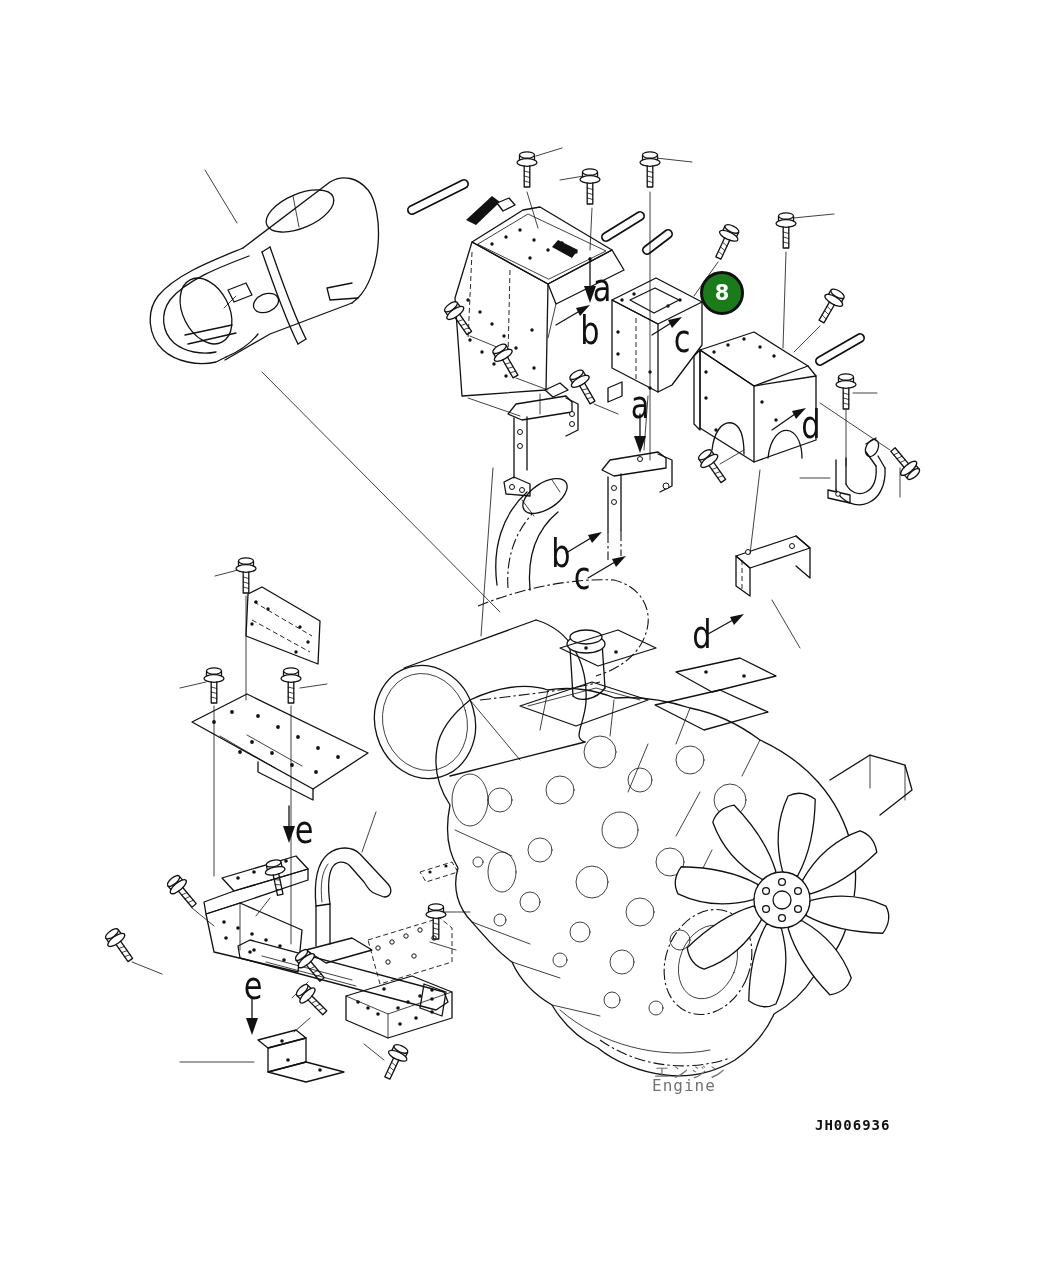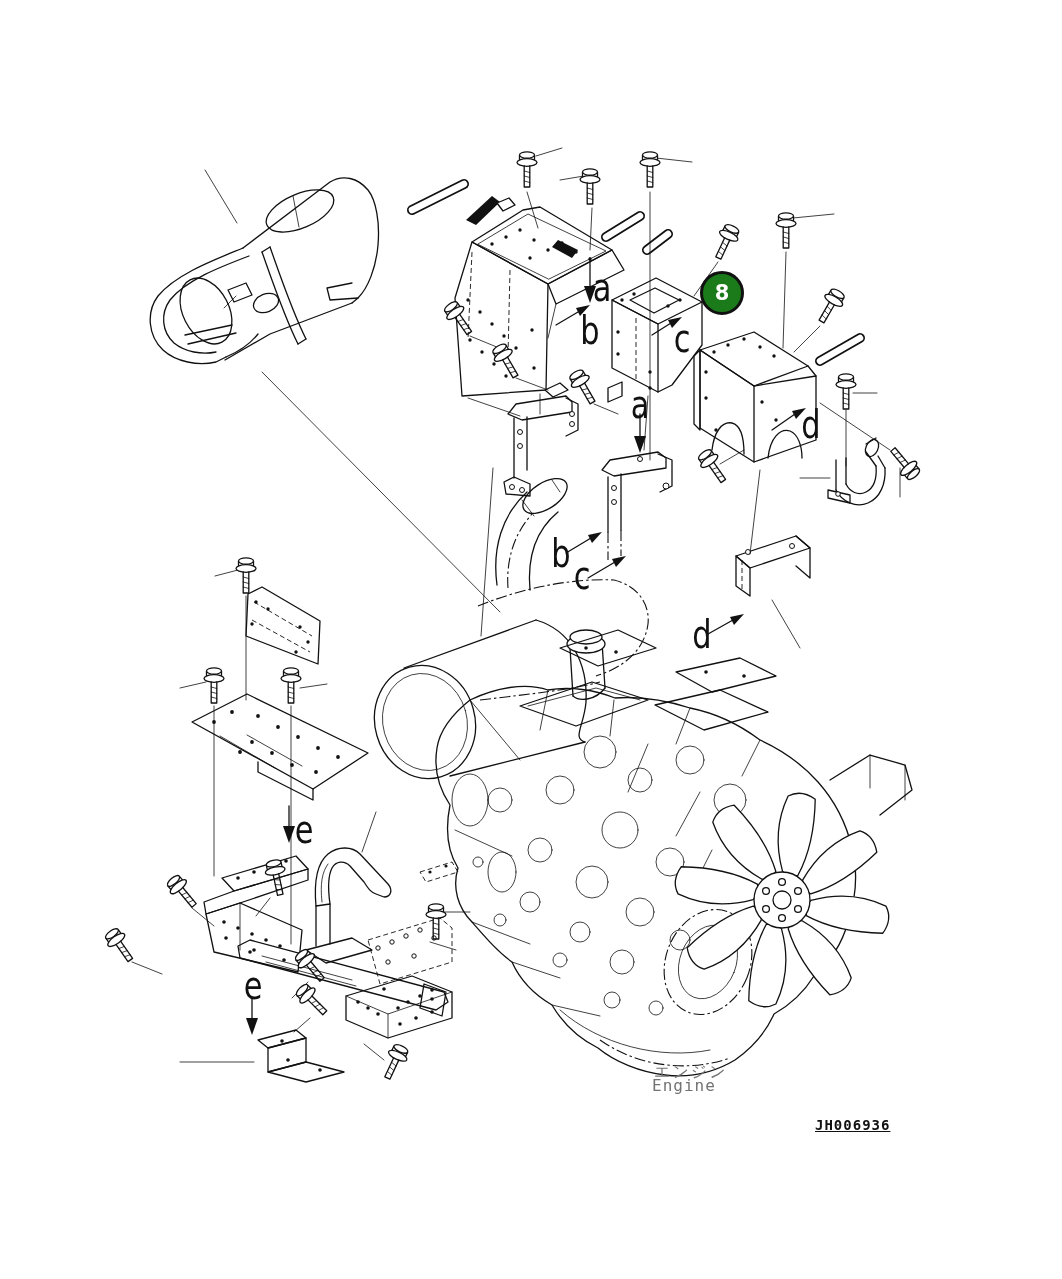--- a/index.html
+++ b/index.html
@@ -16,21 +16,21 @@
   .blk{fill:#111;stroke:none;}
   .hole{fill:#fff;stroke:#111;stroke-width:1;}
   .lbl{position:absolute;transform:translate(-50%,-50%) scaleX(.78);
        font:400 39px/1 "DejaVu Sans","Liberation Sans",sans-serif;color:#111;white-space:nowrap;}
   .badge{position:absolute;width:38px;height:38px;border-radius:50%;border:3.5px solid #111;
          display:flex;align-items:center;justify-content:center;transform:translate(-50%,-50%);
          font:700 21px/1 "DejaVu Sans","Liberation Sans",sans-serif;}
   .cap{position:absolute;color:#737373;font:400 16px/1.2 "DejaVu Sans Mono","Liberation Mono",monospace;
        letter-spacing:2px;white-space:nowrap;}
   .dwg{position:absolute;color:#111;font:700 14px/1 "DejaVu Sans Mono","Liberation Mono",monospace;
-       letter-spacing:1px;white-space:nowrap;text-decoration:underline;}
+       letter-spacing:1px;white-space:nowrap;}
 </style>
 </head>
 <body>
 
 <div class="page">
 
 <svg width="1062" height="1279" viewBox="0 0 1062 1279">
 <defs>
   <g id="bolt">
     <path class="wfill" d="M-7.5,-21 L-7.5,-14 L7.5,-14 L7.5,-21"></path>

